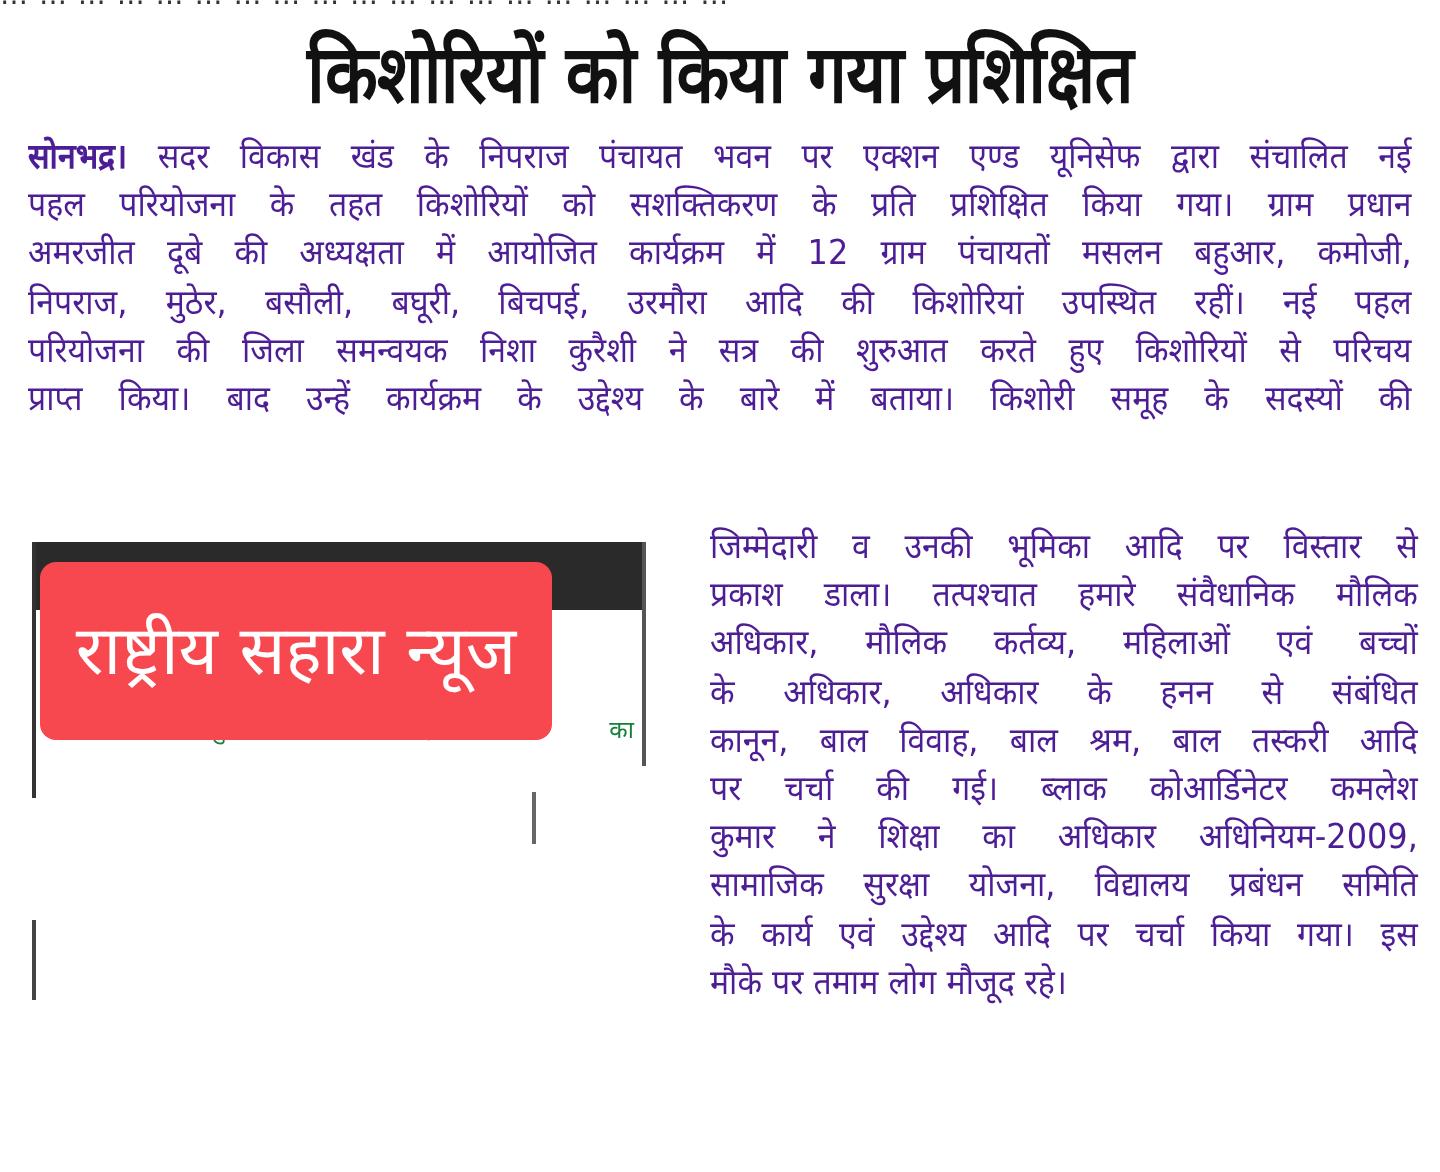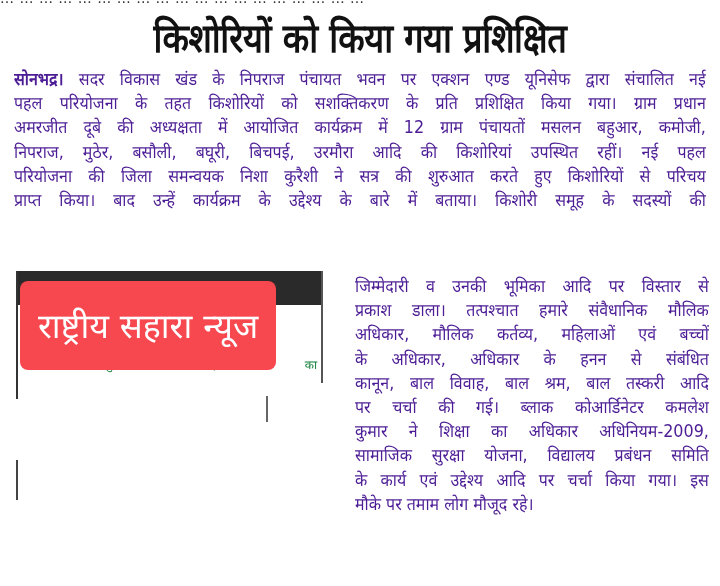--- a/index.html
+++ b/index.html
@@ -62,21 +62,21 @@
 
 <div class="body-text full" style="top:67px;">
   <span class="line"><span class="dateline">सोनभद्र।</span><span> सदर विकास खंड के निपराज पंचायत भवन पर एक्शन एण्ड यूनिसेफ द्वारा संचालित नई</span></span>
   <span class="line">पहल परियोजना के तहत किशोरियों को सशक्तिकरण के प्रति प्रशिक्षित किया गया। ग्राम प्रधान</span>
   <span class="line">अमरजीत दूबे की अध्यक्षता में आयोजित कार्यक्रम में 12 ग्राम पंचायतों मसलन बहुआर, कमोजी,</span>
   <span class="line">निपराज, मुठेर, बसौली, बघूरी, बिचपई, उरमौरा आदि की किशोरियां उपस्थित रहीं। नई पहल</span>
   <span class="line">परियोजना की जिला समन्वयक निशा कुरैशी ने सत्र की शुरुआत करते हुए किशोरियों से परिचय</span>
   <span class="line">प्राप्त किया। बाद  उन्हें कार्यक्रम के उद्देश्य के बारे में बताया। किशोरी समूह के सदस्यों की</span>
 </div>
 
-<div class="body-text right-col" style="top:274px;">
+<div class="body-text right-col" style="top:262px;">
   <span class="line">जिम्मेदारी व उनकी भूमिका आदि पर विस्तार से</span>
   <span class="line">प्रकाश डाला। तत्पश्चात हमारे संवैधानिक मौलिक</span>
   <span class="line">अधिकार, मौलिक कर्तव्य, महिलाओं एवं बच्चों</span>
   <span class="line">के अधिकार, अधिकार के हनन से संबंधित</span>
   <span class="line">कानून, बाल विवाह, बाल श्रम, बाल तस्करी आदि</span>
   <span class="line">पर चर्चा की गई। ब्लाक कोआर्डिनेटर कमलेश</span>
   <span class="line">कुमार ने शिक्षा का अधिकार अधिनियम-2009,</span>
   <span class="line">सामाजिक सुरक्षा योजना, विद्यालय प्रबंधन समिति</span>
   <span class="line">के कार्य एवं उद्देश्य आदि पर चर्चा किया गया। इस</span>
   <span class="line" style="text-align-last:left;">मौके पर तमाम लोग मौजूद रहे।</span>

